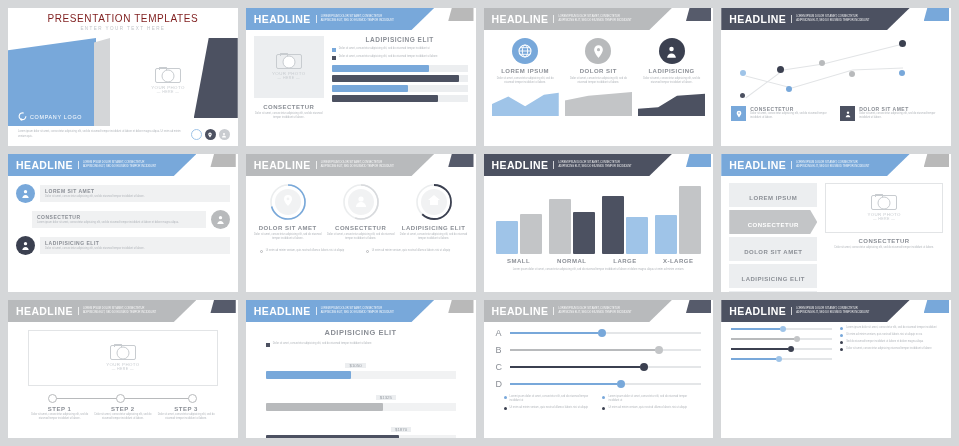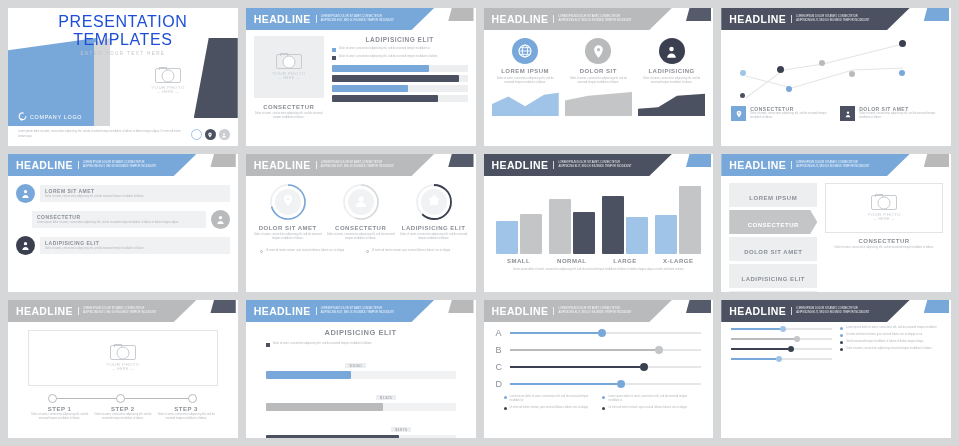--- a/index.html
+++ b/index.html
@@ -79,21 +79,21 @@
     <div style="position:absolute;inset:0;background:#fff"></div>
 
     <div style="position:absolute;left:0;top:30px;width:88px;height:88px;background:#78a8da;
                 clip-path:polygon(0 14%,100% 0,100% 100%,0 100%);"></div>
     <div style="position:absolute;left:86px;top:30px;width:16px;height:88px;background:#d4d6d8;
                 clip-path:polygon(0 5%,100% 0,100% 100%,0 100%);"></div>
     <div style="position:absolute;right:0;top:30px;width:44px;height:80px;background:#4c5161;
                 clip-path:polygon(34% 0,100% 0,100% 100%,0 100%);"></div>
 
     <div style="position:absolute;left:0;right:0;top:5px;text-align:center;">
-      <div style="color:#1d4ed8;font-size:16px;letter-spacing:.6px;">PRESENTATION TEMPLATES</div>
+      <div style="color:#7f1d1d;font-size:10px;letter-spacing:.6px;">PRESENTATION TEMPLATES</div>
       <div style="color:#c2c6ca;font-size:4.6px;letter-spacing:1.4px;margin-top:2px;">ENTER YOUR TEXT HERE</div>
     </div>
 
     <div class="photo" style="position:absolute;left:130px;top:52px;width:60px;height:42px;border:none;">
       <div class="cam"></div>
       <div class="ph-t">YOUR PHOTO</div>
       <div class="ph-s">— HERE —</div>
     </div>
 
     <div style="position:absolute;left:10px;top:104px;display:flex;align-items:center;gap:3px;">

